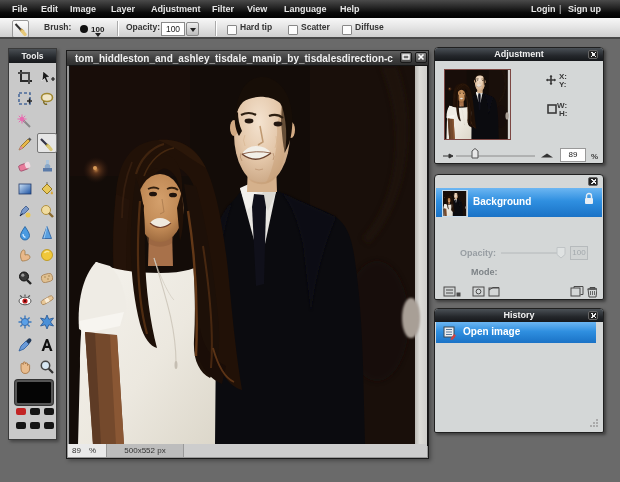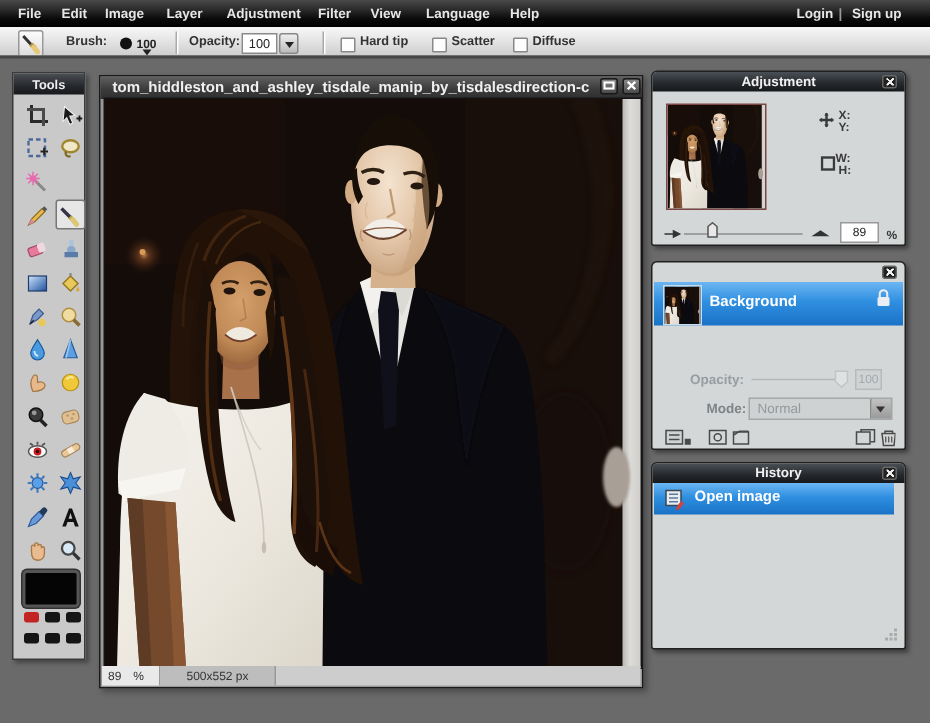--- a/index.html
+++ b/index.html
@@ -417,24 +417,20 @@
         <rect x="1" y="6" width="8" height="6" rx="1" fill="#e8eef4"></rect>
       </svg>
  </div>
  <span class="nlab dis" style="left:25px;top:73px;font-size:9px;">Opacity:</span>
  <svg class="abs" style="left:64px;top:71px;" width="100" height="13">
       <line x1="2" y1="7" x2="63" y2="7" stroke="#b4b8ba"></line>
       <path d="M58 1.5 h8 v7 l-4 3.5 -4 -3.5 z" fill="#dfe2e2" stroke="#c0c4c6"></path>
     </svg>
  <div id="opac2" class="abs">100</div>
  <span class="nlab dis" style="left:36px;top:92px;font-size:9px;color:#7d8387;">Mode:</span>
- <div id="modedd" class="abs">
-      <span class="mt">Normal</span>
-      <div class="db"></div>
-    </div>
  <svg class="abs" style="left:8px;top:110px;" width="154" height="13" viewBox="0 0 154 13">
   <g stroke="#4a4a4a" fill="none">
    <rect x="1" y="2" width="11" height="9" fill="#d0d3d3"></rect>
         <line x1="3" y1="5" x2="10" y2="5"></line>
         <line x1="3" y1="8" x2="10" y2="8"></line>
         <rect x="14" y="8" width="3" height="3" fill="#4a4a4a"></rect>
    <rect x="30" y="2" width="11" height="9"></rect>
         <circle cx="35.5" cy="6.5" r="2.4"></circle>
    <rect x="46" y="3" width="10" height="8"></rect>
         <path d="M46 5 l4 -2.5 h6"></path>

